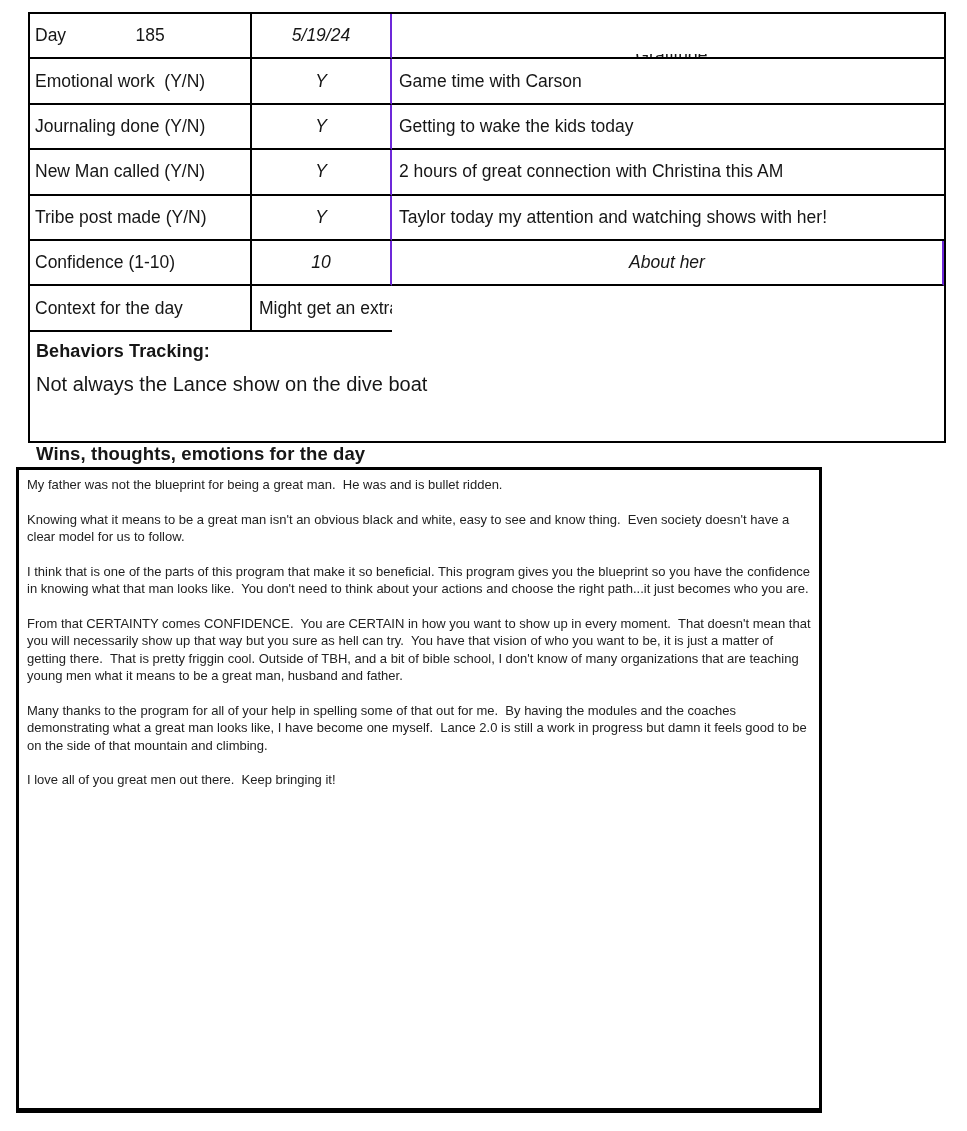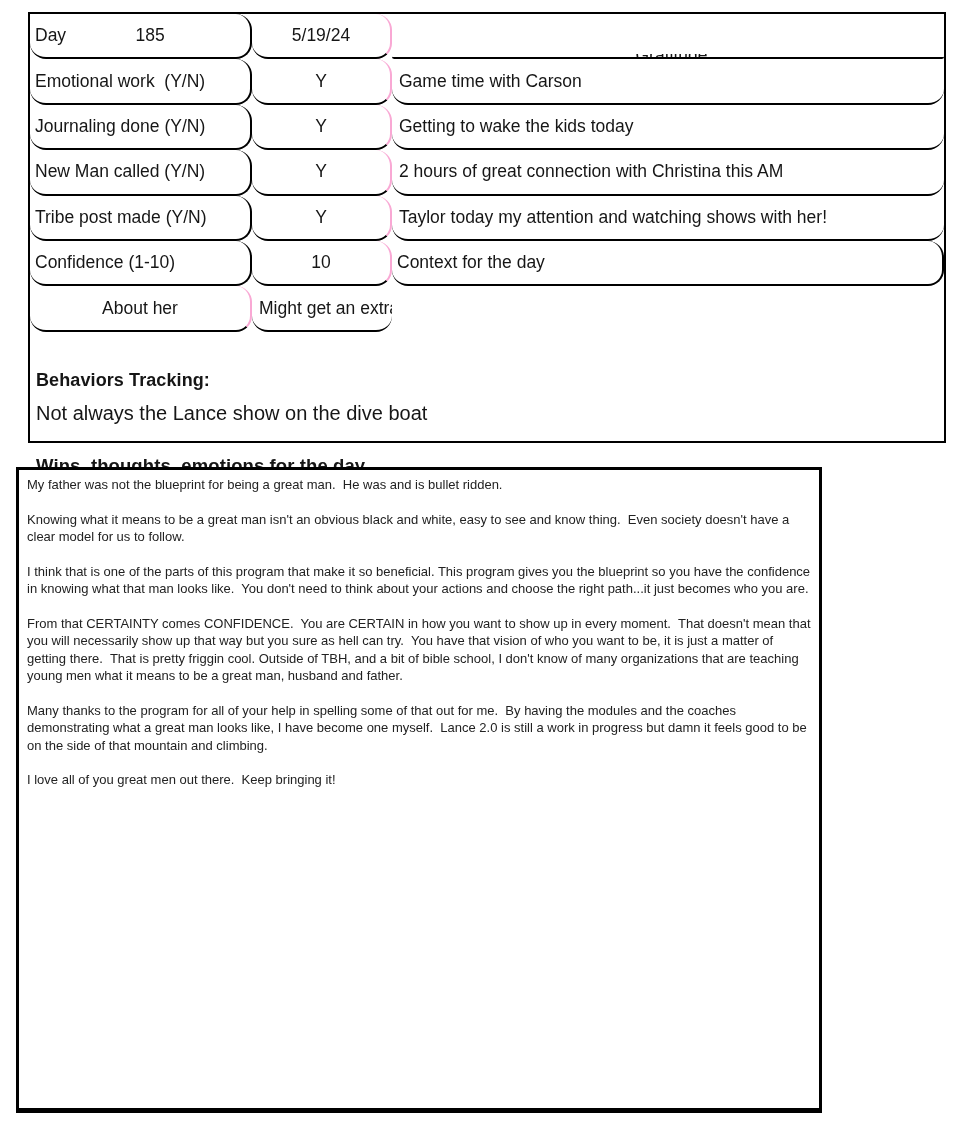--- a/index.html
+++ b/index.html
@@ -36,66 +36,64 @@
     grid-auto-rows: 45.4px;
   }
   .cell {
     box-sizing: border-box;
     border-bottom: 2px solid #000;
     display: flex;
     align-items: center;
     font-size: 17.5px;
     white-space: pre;
     overflow: hidden;
-    border-radius: 16px;
   }
   .cell.col-label {
     border-right: 2px solid #000;
     padding-left: 5px;
   }
   .cell.col-value {
-    border-right: 2px solid #f9a8d4;
+    border-right: 2px solid #6d28d9;
     justify-content: center;
     text-align: center;
+    font-style: italic;
   }
   .cell.col-grat {
     padding-left: 7px;
   }
   .cell.header-grat {
     justify-content: center;
     margin-top: 40px;
   }
   .daycell-label { flex: 0 0 auto; }
   .daycell-value { flex: 1 1 auto; text-align: center; padding-right: 16px; }
 
   
   .behaviors {
     flex: 1 1 auto;
     padding: 9px 6px 0 6px;
-    margin-top: 29px;
   }
   .behaviors-title {
     font-size: 18px;
     font-weight: 600;
     letter-spacing: 0.1px;
   }
   .behaviors-entry {
     margin-top: 11px;
     font-size: 20px;
   }
 
   
   .wins-title {
     position: absolute;
     left: 36px;
     top: 443px;
     font-size: 18.5px;
     font-weight: 600;
     letter-spacing: 0.1px;
-    margin-top: 12px;
   }
 
   
   .wins-box {
     position: absolute;
     left: 16px;
     top: 467px;
     width: 806px;
     height: 646px;
     border: 3px solid #000;
@@ -144,22 +142,22 @@
       <div class="cell col-value"><span>Y</span></div>
       <div class="cell col-grat"><span>2 hours of great connection with Christina this AM</span></div>
 
       <div class="cell col-label"><span>Tribe post made (Y/N)</span></div>
       <div class="cell col-value"><span>Y</span></div>
       <div class="cell col-grat"><span>Taylor today my attention and watching shows with her!</span></div>
 
       <div class="cell col-label"><span>Confidence (1-10)</span></div>
       <div class="cell col-value"><span>10</span></div>
 
+      <div class="cell col-value"><span>About her</span></div>
       <div class="cell col-label"><span>Context for the day</span></div>
-      <div class="cell col-value"><span>About her</span></div>
       <div class="cell col-grat"><span>Might get an extra dive day with Christina</span></div>
 
     </div>
 
     <div class="behaviors">
       <div class="behaviors-title">Behaviors Tracking:</div>
       <div class="behaviors-entry">Not always the Lance show on the dive boat</div>
     </div>
   </div>
 

